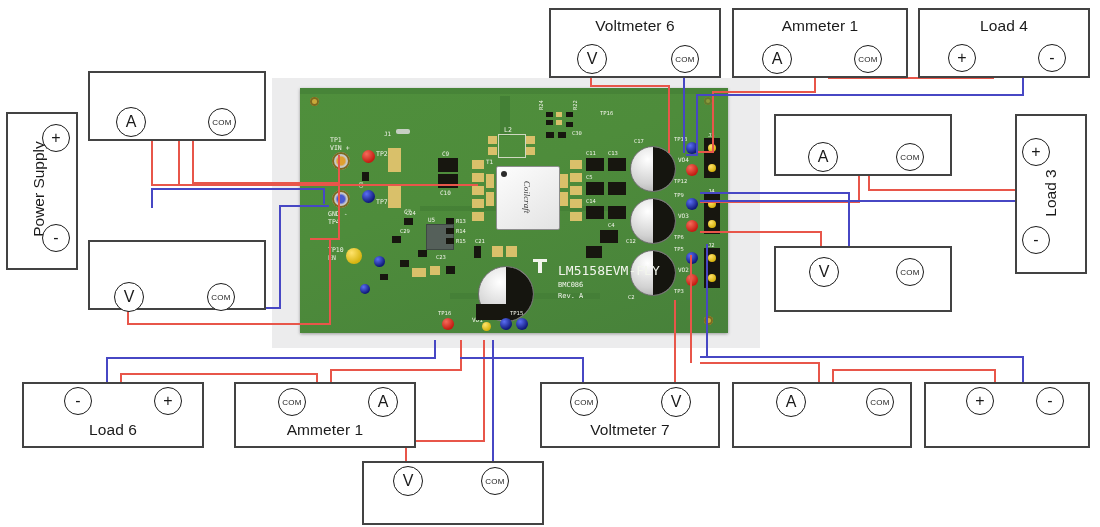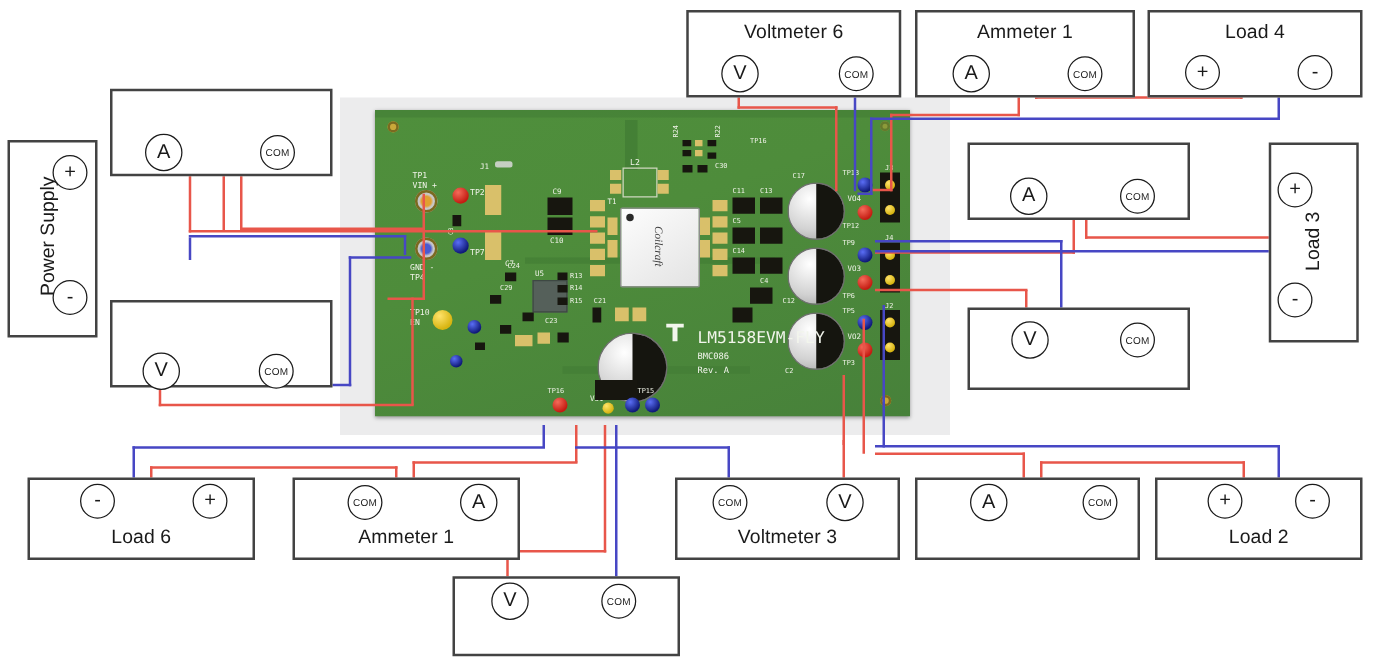--- a/index.html
+++ b/index.html
@@ -442,29 +442,28 @@
     <div class="term t-sml" style="left:42px;top:4px;">COM</div>
     <div class="term t-big" style="left:132px;top:3px;">A</div>
   </div>
 
   <div class="box" style="left:362px;top:461px;width:182px;height:64px;">
     <div class="term t-big" style="left:29px;top:3px;">V</div>
     <div class="term t-sml" style="left:117px;top:4px;">COM</div>
   </div>
 
   <div class="box" style="left:540px;top:382px;width:180px;height:66px;">
-    <div class="title bot">Voltmeter 3</div>
+    <div class="title bot">Voltmeter 7</div>
     <div class="term t-sml" style="left:28px;top:4px;">COM</div>
     <div class="term t-big" style="left:119px;top:3px;">V</div>
   </div>
 
   <div class="box" style="left:732px;top:382px;width:180px;height:66px;">
     <div class="term t-big" style="left:42px;top:3px;">A</div>
     <div class="term t-sml" style="left:132px;top:4px;">COM</div>
   </div>
 
   <div class="box" style="left:924px;top:382px;width:166px;height:66px;">
-    <div class="title bot">Load 2</div>
     <div class="term t-pm" style="left:40px;top:3px;">+</div>
     <div class="term t-pm" style="left:110px;top:3px;">-</div>
   </div>
 
 </div>
 
 </body></html>

